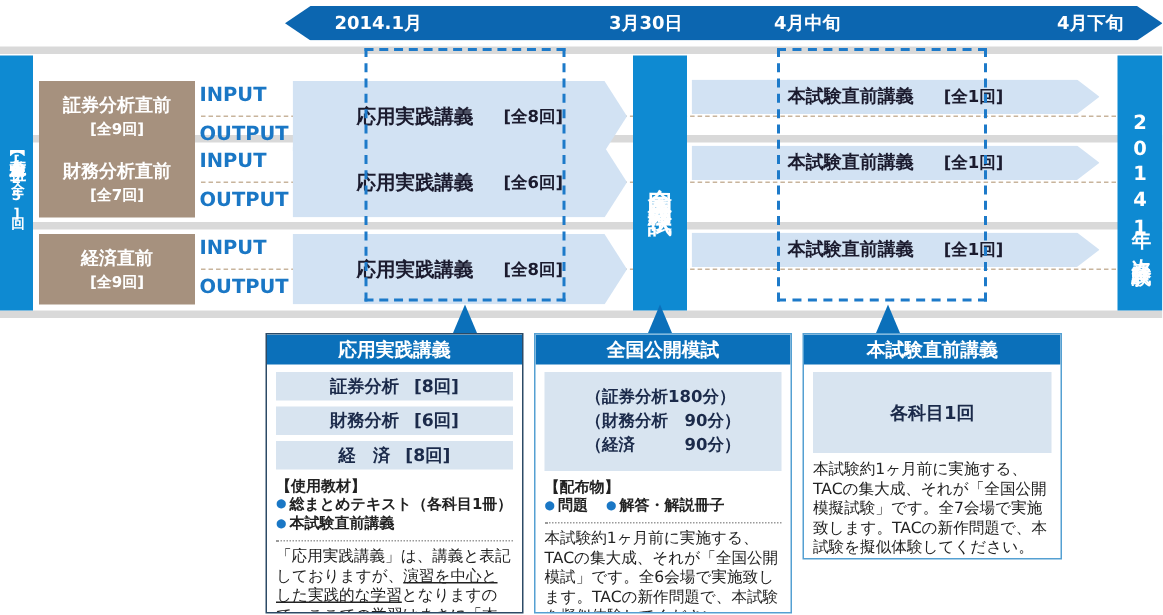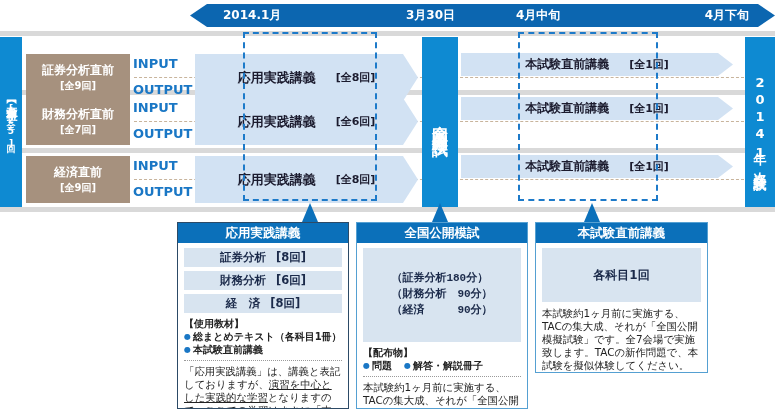--- a/index.html
+++ b/index.html
@@ -62,21 +62,21 @@
   .dbox-head { height:20px; line-height:20px; background:#0b70ba; color:#fff; font-weight:bold; font-size:12.5px; text-align:center; }
   .dbox-body { padding:5px 6px 4px 6px; }
   .item-row { background:#d8e4f0; height:19px; line-height:19px; margin-bottom:4px;
     display:flex; justify-content:center; gap:10px; font-size:11.5px; font-weight:bold; color:#1b2a4a; }
   .sec-title { font-size:10px; font-weight:bold; color:#222; margin-top:2px; }
   .bullet-line { font-size:10px; font-weight:bold; color:#222; line-height:1.25; }
   .bullet { color:#1a77c5; font-size:8px; margin-right:2px; vertical-align:1px; }
   .dot-sep { border-top:1px dotted #9a9a9a; margin:4px 0; }
   .desc { font-size:10.4px; color:#222; line-height:1.24; }
   .ul { text-decoration:underline; }
-  .times-block { background:#d8e4f0; padding:23px 0; margin-bottom:4px;font-family:Liberation Mono, monospace; }
+  .times-block { background:#d8e4f0; padding:9px 0; margin-bottom:4px; }
   .times-inner { width:fit-content; margin:0 auto; text-align:left; }
   .times-inner div { font-size:11px; font-weight:bold; color:#1b2a4a; line-height:1.45; }
   .handouts { display:flex; gap:12px; }
   .sched-block { background:#d8e4f0; height:54px; display:flex; align-items:center; justify-content:center;
     font-size:12px; font-weight:bold; color:#1b2a4a; margin-bottom:5px; }
 </style>
 </head>
 <body>
 
 <div class="stage">

